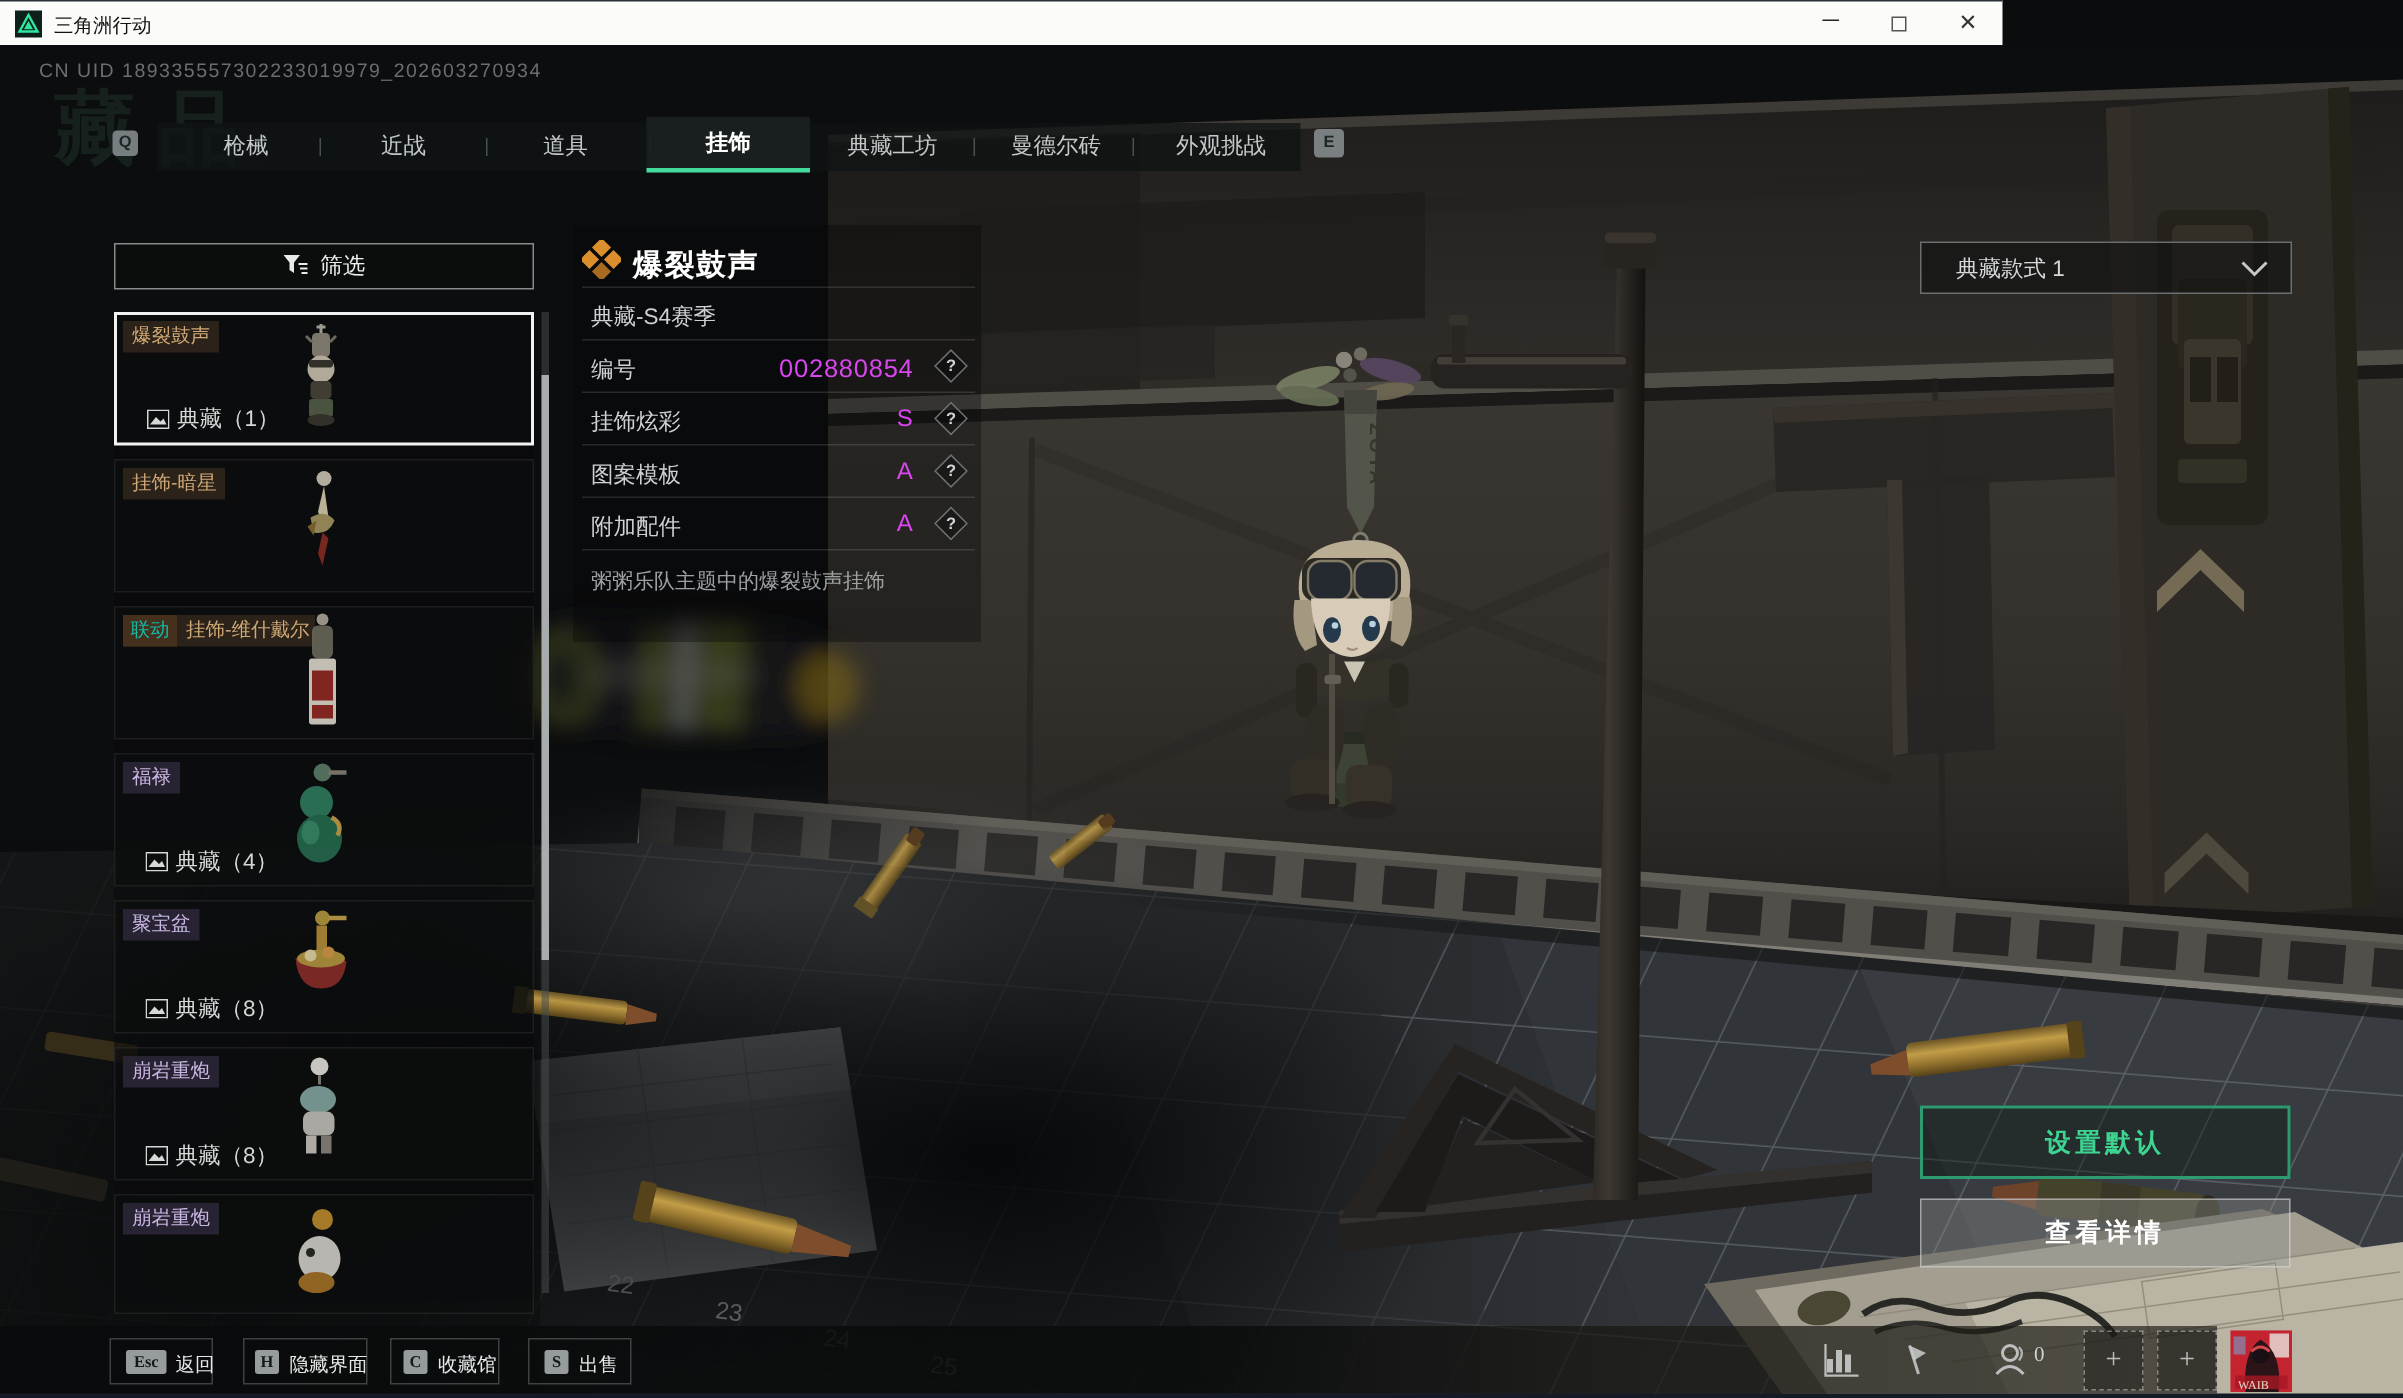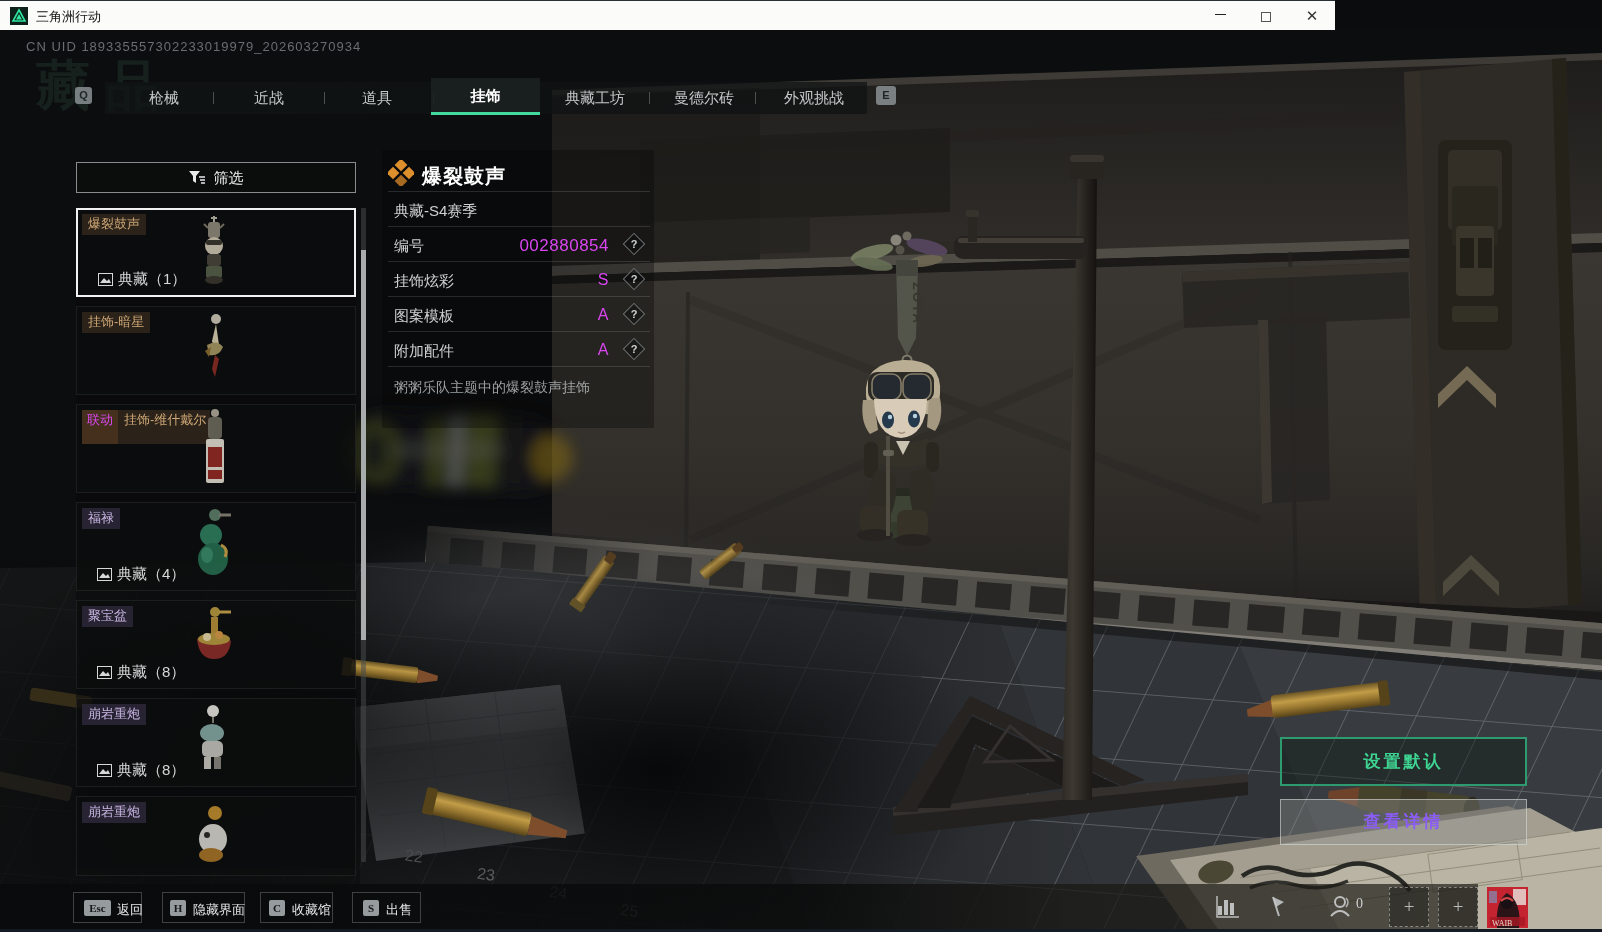--- a/index.html
+++ b/index.html
@@ -36,21 +36,21 @@
 .drow { position:relative; height:35px; border-bottom:1px solid rgba(255,255,255,.13); }
 .dlabel { position:absolute; left:6px; top:10px; font-size:15px; color:#ced1d1; }
 .dval { position:absolute; right:41px; top:9px; font-size:16px; color:#d946ef; letter-spacing:.5px; }
 .qmark { position:absolute; right:8px; top:9px; width:16px; height:16px; border:1px solid #6d7172; background:rgba(8,10,10,.4); transform:rotate(45deg); }
 .qmark span { position:absolute; left:0; top:0; width:16px; height:16px; transform:rotate(-45deg); color:#cfd2d2; font-size:11px; text-align:center; line-height:15px; font-weight:bold;}
 
 #dropdown { position:absolute; left:1280px; top:131px; width:248px; height:35px; border:1px solid #6b6f70; background:rgba(12,14,14,.55); }
 #dropdown .txt { position:absolute; left:23px; top:8px; font-size:15px; color:#d5d8d8; }
 
 #btn-green { position:absolute; left:1280px; top:707px; width:247px; height:49px; border:2px solid #2d9a70; background:rgba(12,24,19,.42); color:#3ed492; font-size:17px; font-weight:bold; letter-spacing:3px; text-align:center; line-height:46px; }
-#btn-white { position:absolute; left:1280px; top:769px; width:247px; height:46px; border:1px solid rgba(225,228,226,.55); background:rgba(148,151,148,.38); color:#8b5cf6; font-size:17px; font-weight:bold; letter-spacing:3px; text-align:center; line-height:44px; }
+#btn-white { position:absolute; left:1280px; top:769px; width:247px; height:46px; border:1px solid rgba(225,228,226,.55); background:rgba(148,151,148,.38); color:#ffffff; font-size:17px; font-weight:bold; letter-spacing:3px; text-align:center; line-height:44px; }
 
 #bottombar { position:absolute; left:0; top:854px; width:1478px; height:45px; background:linear-gradient(90deg, rgba(8,10,11,.92) 0%, rgba(10,12,12,.85) 55%, rgba(24,23,18,.72) 72%, rgba(30,28,22,.68) 100%);font-family:Liberation Serif, serif; }
 #bottomline { position:absolute; left:0; top:899px; width:1602px; height:3px; background:#151b24; }
 .bbtn { position:absolute; top:8px; height:31px; border:1px solid rgba(255,255,255,.22); }
 .bkey { position:absolute; top:7px; height:16px; background:#969b9d; border-radius:2px; color:#16181a; font-size:11px; font-weight:bold; text-align:center; line-height:16px; }
 .blabel { position:absolute; top:8px; font-size:13px; color:#e6e8e8; white-space:nowrap; }
 </style>
 </head>
 <body>
 <div id="titlebar">
@@ -395,21 +395,21 @@
       <div class="clabel tan">挂饰-暗星</div>
       <svg class="thumb" width="40" height="80" style="position:absolute; left:118px; top:4px;">
         <circle cx="21" cy="8" r="5" fill="#cfc9b8"></circle>
         <path d="M21 13 L24 34 L20 40 L17 30 Z" fill="#d8cfae"></path>
         <path d="M12 34 q10 -6 16 2 q-4 10 -14 8 z" fill="#a89862"></path>
         <path d="M10 40 L16 36 L14 46 Z" fill="#8a6c2e"></path>
         <path d="M20 44 L24 48 L20 66 L17 58 Z" fill="#8a2c24"></path>
       </svg>
     </div>
     <div class="card">
-      <div class="clabel tan" style="padding-right:4px;"><span style="background:rgba(70,50,28,.95); color:#d946ef; padding:1px 5px 15px; margin:-1px 6px -2px -6px; display:inline-block;">联动</span>挂饰-维什戴尔</div>
+      <div class="clabel tan" style="padding-right:4px;"><span style="background:rgba(70,50,28,.95); color:#14b8a6; padding:1px 5px 2px; margin:-1px 6px -2px -6px; display:inline-block;">联动</span>挂饰-维什戴尔</div>
       <svg class="thumb" width="40" height="84" style="position:absolute; left:118px; top:2px;">
         <circle cx="20" cy="6" r="4" fill="#b0aa9a"></circle>
         <rect x="13" y="10" width="14" height="22" rx="4" fill="#6e6a5e"></rect>
         <rect x="11" y="32" width="18" height="44" rx="2" fill="#e2ded2"></rect>
         <rect x="13" y="40" width="14" height="20" fill="#962a24"></rect>
         <rect x="13" y="63" width="14" height="9" fill="#962a24"></rect>
       </svg>
     </div>
     <div class="card">
       <div class="clabel pur">福禄</div>
@@ -512,20 +512,26 @@
         <div class="dval">A</div>
         <div class="qmark">
           <span>?</span>
         </div>
       </div>
     <div style="position:relative; height:34px;">
         <div class="dlabel" style="color:#9da1a1; font-size:14px; top:12px;">粥粥乐队主题中的爆裂鼓声挂饰</div>
       </div>
   </div>
 
+  <div id="dropdown">
+      <span class="txt">典藏款式 1</span>
+    <svg style="position:absolute; right:14px; top:11px;" width="20" height="12">
+        <path d="M2 2 L10 10 L18 2" stroke="#c6c9c9" stroke-width="2" fill="none"></path>
+      </svg>
+  </div>
 
   <div id="btn-green">设置默认</div>
   <div id="btn-white">查看详情</div>
 
   <div id="bottombar">
     <div class="bbtn" style="left:73px; width:69px;">
         <div class="bkey" style="left:10px; width:27px;">Esc</div>
         <div class="blabel" style="left:43px;">返回</div>
       </div>
     <div class="bbtn" style="left:162px; width:83px;">

